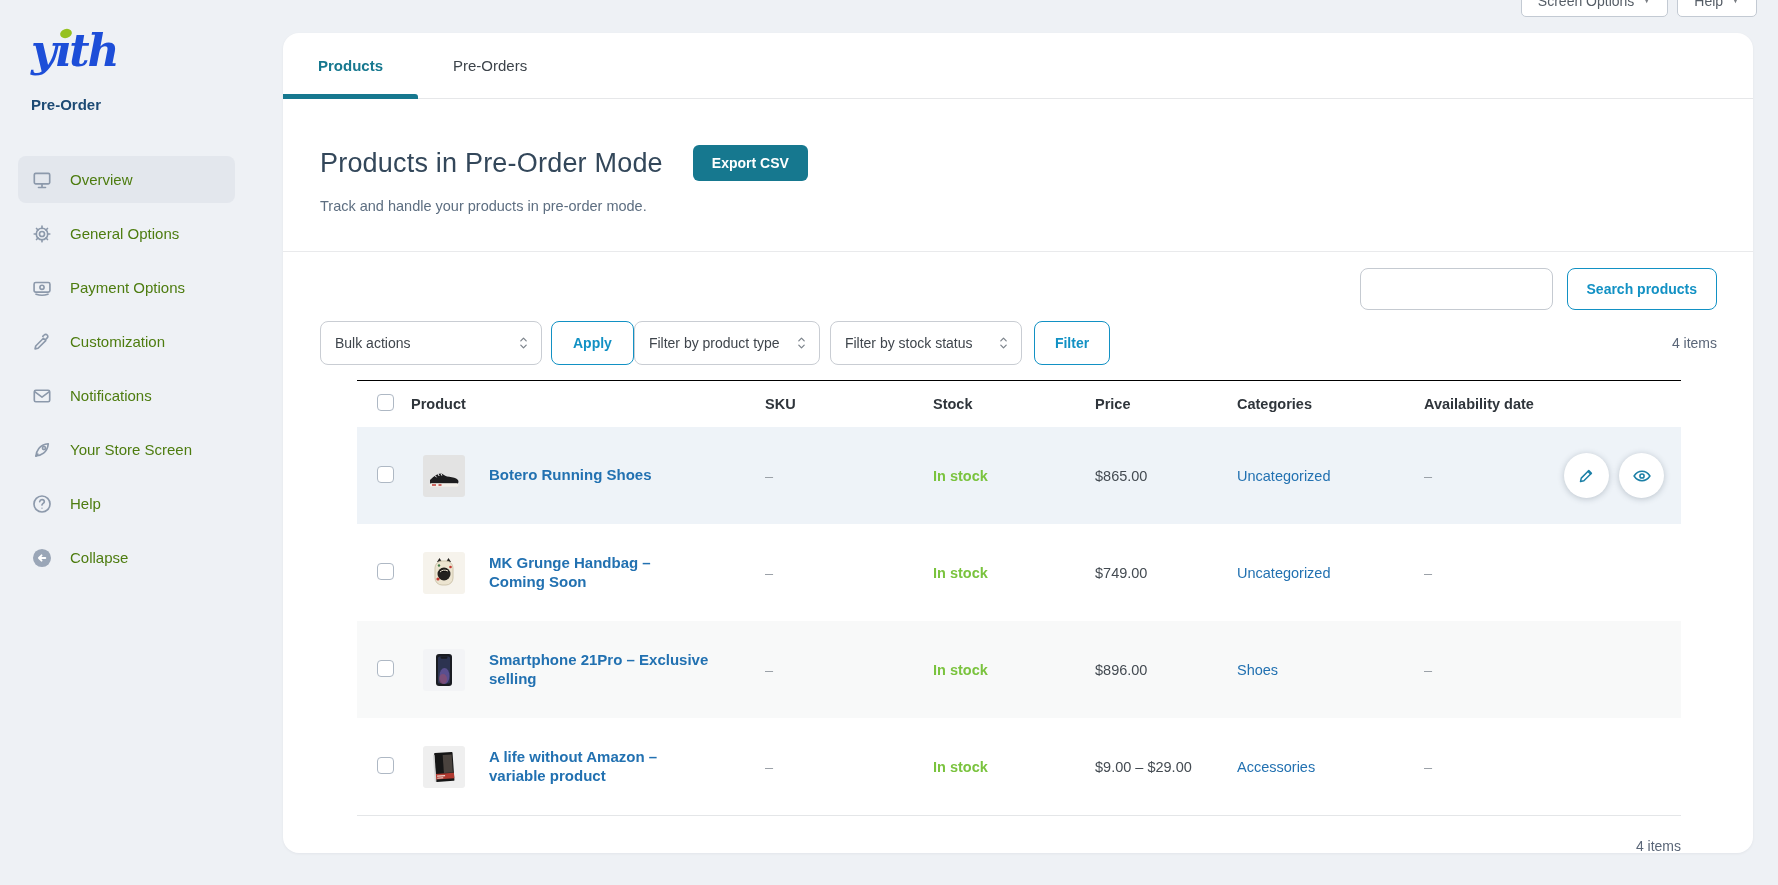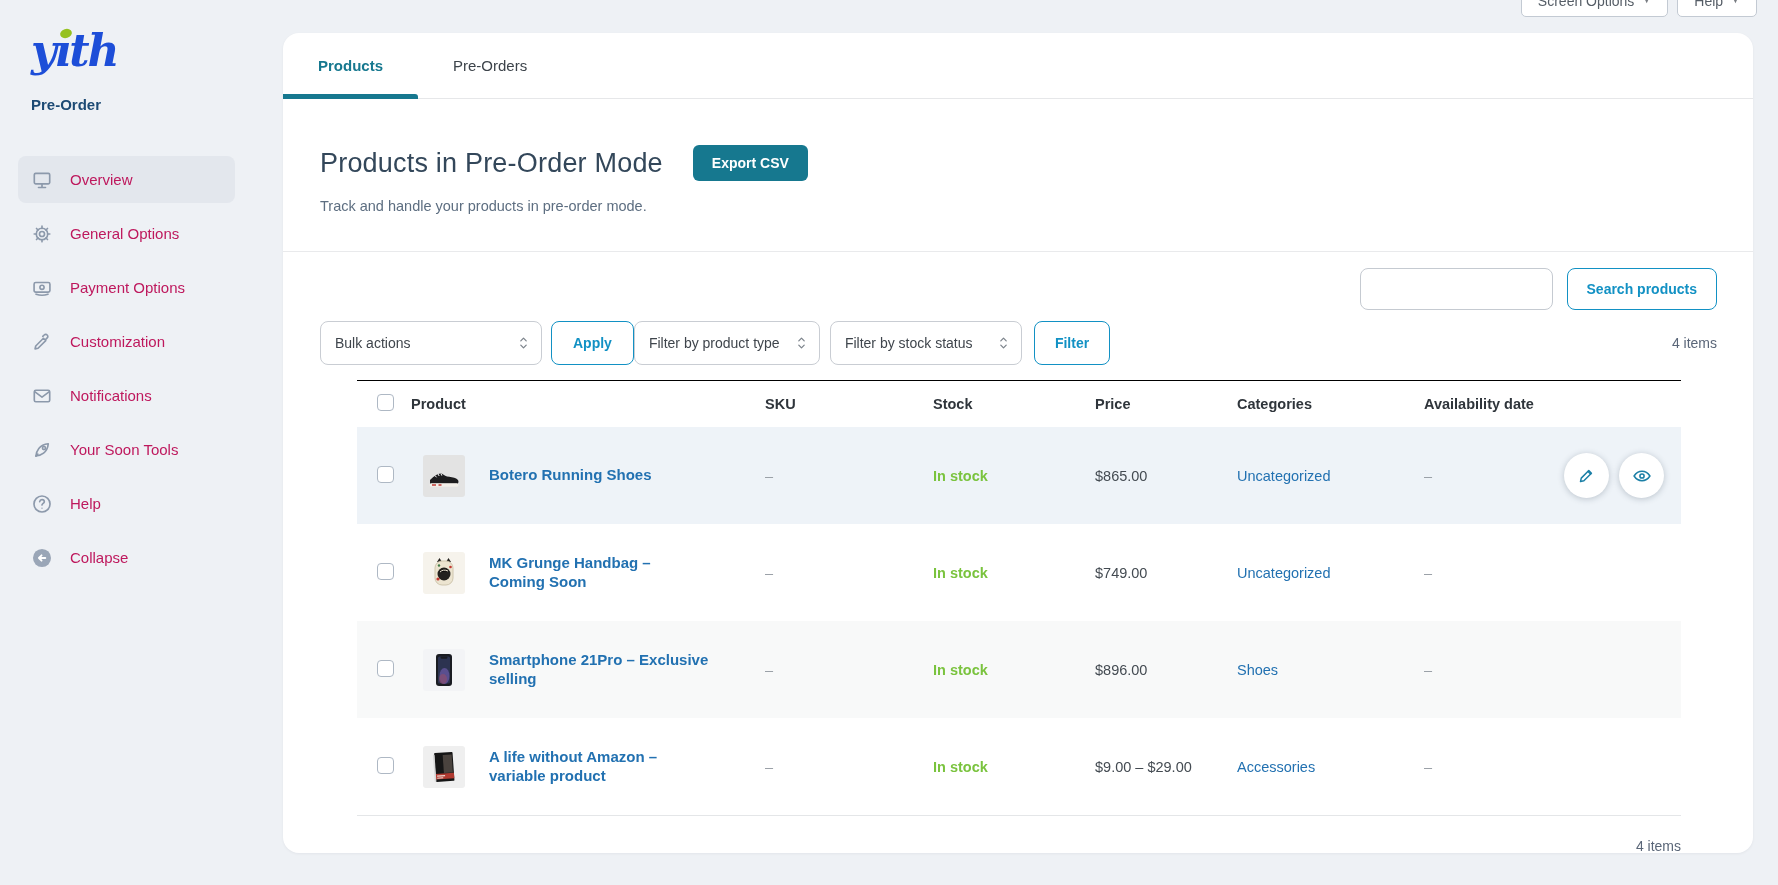--- a/index.html
+++ b/index.html
@@ -25,21 +25,21 @@
   .logo-text {
     font-family:"DejaVu Serif", serif; font-style:italic; font-weight:bold;
     font-size:44px; color:#1d4ed8; letter-spacing:-2px; line-height:58px;
   }
   .logo-dot { position:absolute; left:29px; top:7px; width:12px; height:9px;
     background:#96c11f; border-radius:50%; transform:rotate(-18deg); }
   .plugin-name { margin:14px 0 0 31px; font-size:15px; font-weight:bold; color:#1c4a74; }
   .menu { margin-top:43px; }
   .menu-item {
     display:flex; align-items:center; gap:17px; height:47px; margin:7px 48px 0 18px;
-    padding-left:13px; border-radius:8px; cursor:pointer; font-size:15px; color:#be185d;
+    padding-left:13px; border-radius:8px; cursor:pointer; font-size:15px; color:#4d7c0f;
   }
   .menu-item.active { background:#e3e7ed; }
   .menu-item .micon { width:22px; height:22px; display:flex; align-items:center; justify-content:center; flex:0 0 22px; }
   
   .panel {
     position:absolute; left:283px; top:33px; width:1470px; height:820px;
     background:#fff; border-radius:16px; box-shadow:0 1px 3px rgba(16,24,40,.05);
   }
   
   .tabs { display:flex; height:66px; border-bottom:1px solid #e6e7e9; }
@@ -188,21 +188,21 @@
       <span>Notifications</span>
     </div>
     <div class="menu-item">
       <span class="micon">
         <svg width="22" height="22" viewBox="0 0 20 20" fill="none" stroke="#8c99ab" stroke-width="1.5" stroke-linecap="round" stroke-linejoin="round">
             <path d="M11.4 12.9c-2 1.6-4.2 2.4-6.9 2.6.2-2.7 1-4.9 2.6-6.9 1.9-2.4 4.6-3.9 8.6-4.3-.4 4-1.9 6.7-4.3 8.6z"></path>
             <circle cx="11.8" cy="8.2" r="1.4"></circle>
             <path d="M6.2 13.8l-1.7 1.7"></path>
           </svg>
       </span>
-      <span>Your Soon Tools</span>
+      <span>Your Store Screen</span>
     </div>
     <div class="menu-item">
       <span class="micon">
         <svg width="22" height="22" viewBox="0 0 20 20" fill="none" stroke="#8c99ab" stroke-width="1.5" stroke-linecap="round" stroke-linejoin="round">
             <circle cx="10" cy="10" r="7.3"></circle>
             <path d="M7.9 7.8c.2-1.1 1-1.8 2.1-1.8 1.2 0 2.1.8 2.1 1.9 0 1.5-2.1 1.7-2.1 3.1"></path>
             <circle cx="10" cy="13.8" r="0.6" fill="#8c99ab" stroke="none"></circle>
           </svg>
       </span>
       <span>Help</span>

